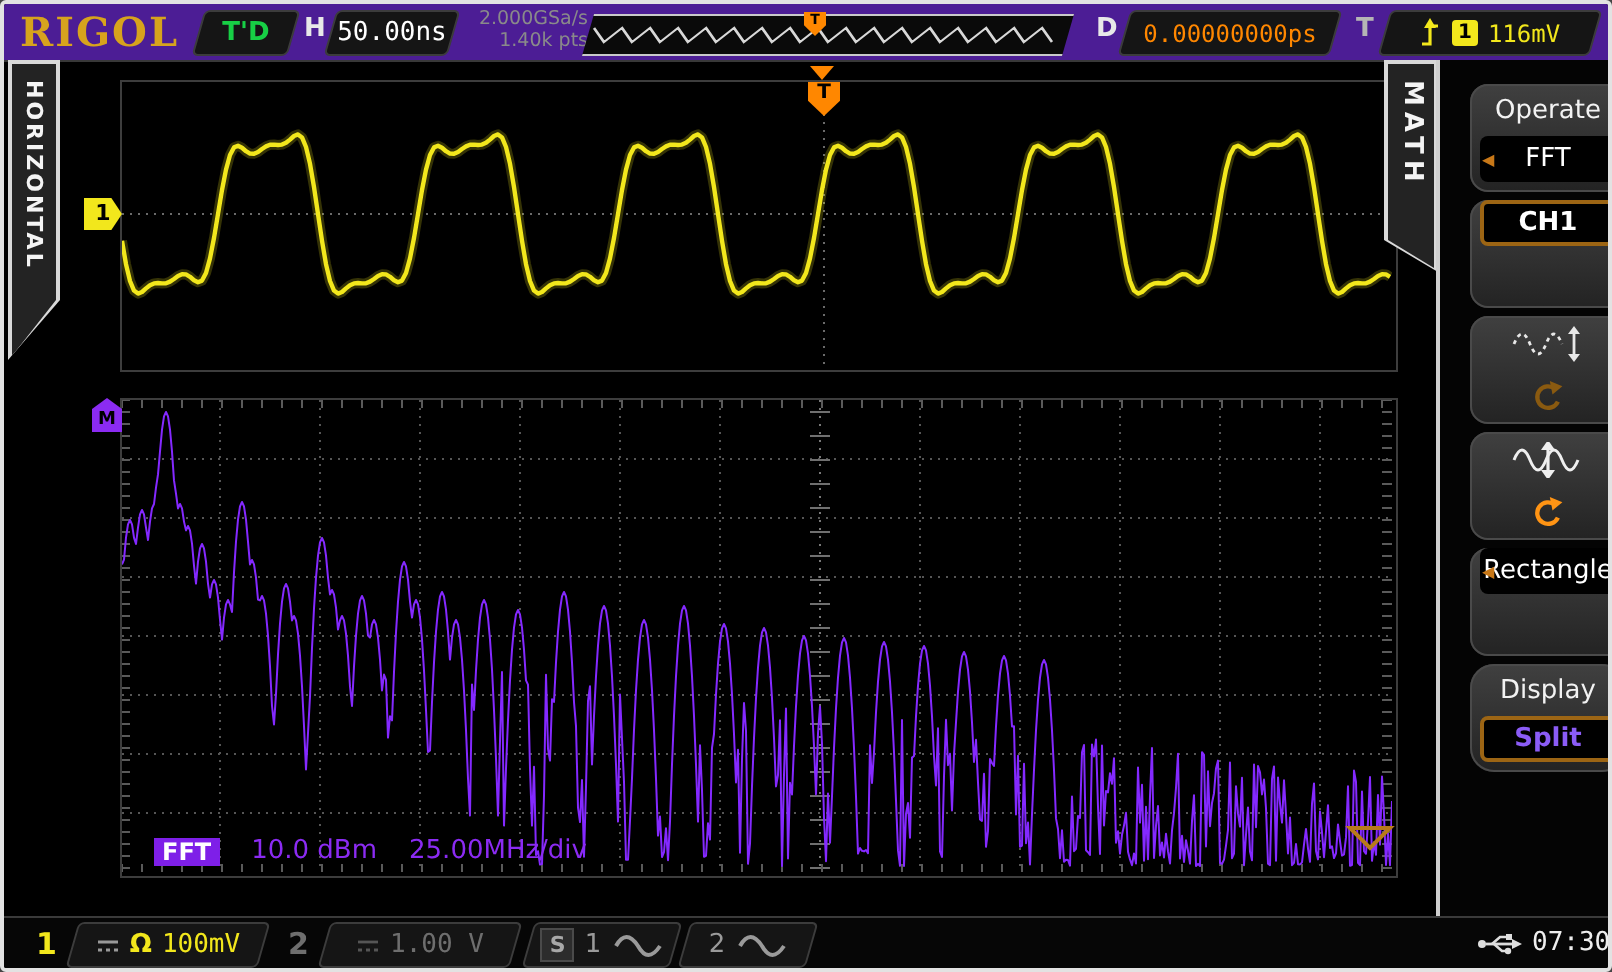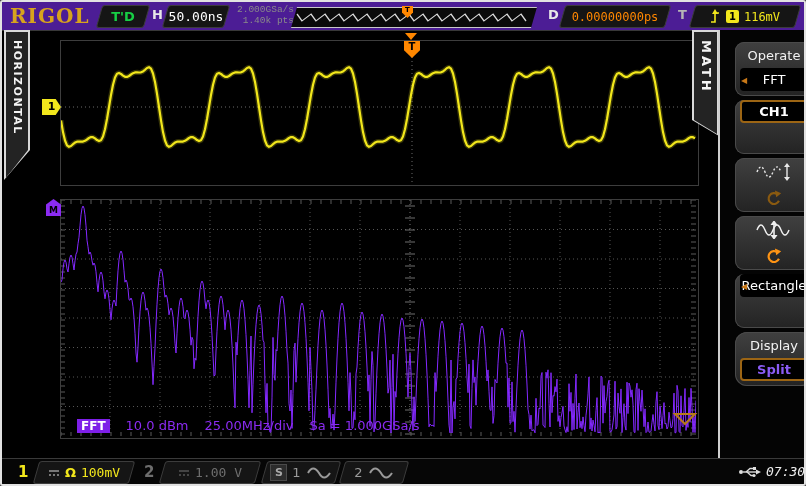--- a/index.html
+++ b/index.html
@@ -7,21 +7,21 @@
          box-sizing:border-box;overflow:hidden;font-family:"DejaVu Sans",sans-serif;border-radius:3px;}
   .mono{font-family:"DejaVu Sans Mono",monospace;}
 
   
   .topbar{position:absolute;left:0;top:0;width:802px;height:28px;background:#4c1d95;border-bottom:1px solid #383838;}
   .bottombar{position:absolute;left:0;top:456px;width:802px;height:26px;background:#060606;border-top:1px solid #3a3a3a;}
   .seg{position:absolute;height:21px;background:#151515;border:1px solid #3c3c3c;transform:skewX(-16deg);border-radius:3px;}
   .seg .in{transform:skewX(16deg);width:100%;height:100%;display:flex;align-items:center;justify-content:center;gap:5px;font-size:13px;}
   .logo{position:absolute;left:8px;top:2px;font-family:"DejaVu Serif",serif;font-weight:bold;font-size:20px;color:#d7a31d;letter-spacing:1px;}
   .lab{position:absolute;top:5px;font-size:13px;font-weight:bold;color:#e8e8e8;}
-  .rateinfo{position:absolute;left:228px;top:2px;width:64px;color:#8a8a8a;font-size:9.5px;line-height:11px;text-align:right;font-family:Liberation Mono, monospace;}
+  .rateinfo{position:absolute;left:228px;top:2px;width:64px;color:#8a8a8a;font-size:9.5px;line-height:11px;text-align:right;}
   .membar{position:absolute;left:292px;top:5px;width:240px;height:19px;background:#0a0a0a;
           border-top:1px solid #c9c9c9;border-bottom:1px solid #c9c9c9;transform:skewX(-16deg);}
   .flagT{position:absolute;background:#ff8700;color:#000;font-weight:bold;text-align:center;
          clip-path:polygon(0 0,100% 0,100% 55%,50% 100%,0 55%);}
   .tri-down{position:absolute;width:0;height:0;border-left:6px solid transparent;border-right:6px solid transparent;border-top:7px solid #ff8700;}
 
   
   .tab{position:absolute;background:#d9d9d9;}
   .tab .tin{position:absolute;inset:2px;background:#232323;}
   .vt{position:absolute;left:50%;top:8px;transform-origin:0 0;transform:rotate(90deg) translateY(-50%);
@@ -57,21 +57,21 @@
   .mval.boxed{border:2px solid #9c6514;height:19px;font-weight:bold;}
   .mval.orangetxt{color:#8b5cf6;}
   .larr{position:absolute;left:1px;top:50%;transform:translateY(-50%);color:#c87818;font-size:8px;}
   .iconrow{height:27px;display:flex;align-items:center;justify-content:center;}
 
   
   .chnum{position:absolute;top:4px;font-size:15px;font-weight:bold;}
   .sbox{width:15px;height:15px;background:#2c2c2c;border:1px solid #4a4a4a;color:#a8a8a8;
         font-size:11px;font-weight:bold;display:flex;align-items:center;justify-content:center;}
   .usb{position:absolute;left:736px;top:7px;}
-  .clock{position:absolute;left:764px;top:5px;color:#eee;font-size:13px;font-style:italic;}
+  .clock{position:absolute;left:764px;top:5px;color:#eee;font-size:13px;}
 </style>
 </head>
 <body>
 
 <div class="scope">
 
   <div class="topbar">
     <div class="logo">RIGOL</div>
 
     <div class="seg" style="left:97px;top:3px;width:46px;">
@@ -379,21 +379,20 @@
         <line x1="0" y1="228" x2="4" y2="228" stroke="#5a5a5a"></line>
         <line x1="630" y1="228" x2="635" y2="228" stroke="#5a5a5a"></line>
         <line x1="0" y1="234" x2="4" y2="234" stroke="#5a5a5a"></line>
         <line x1="630" y1="234" x2="635" y2="234" stroke="#5a5a5a"></line>
         <polyline points="0,82.2 1,79.8 2,68.8 3,62.2 4,60.0 5,62.2 6,68.8 7,72.0 8,63.8 9,57.2 10,55.0 11,57.2 12,63.8 13,70.0 14,60.8 15,54.2 16,52.0 17,43.8 18,37.2 19,25.8 20,14.8 21,8.2 22,6.0 23,8.2 24,14.8 25,25.8 26,40.2 27,46.8 28,54.2 29,52.0 30,54.2 31,60.8 32,65.2 33,63.0 34,65.2 35,71.8 36,82.8 37,91.8 38,80.8 39,74.2 40,72.0 41,74.2 42,80.8 43,91.8 44,98.8 45,92.2 46,90.0 47,92.2 48,98.8 49,109.8 50,119.8 51,108.8 52,102.2 53,100.0 54,102.2 55,106.0 56,86.2 57,70.8 58,59.8 59,53.2 60,51.0 61,53.2 62,59.8 63,70.8 64,82.2 65,80.0 66,82.2 67,88.8 68,99.8 69,100.2 70,98.0 71,100.2 72,106.8 73,117.8 74,133.2 75,153.0 76,162.2 77,147.0 78,127.2 79,111.8 80,100.8 81,94.2 82,92.0 83,94.2 84,100.8 85,110.2 86,108.0 87,110.2 88,116.8 89,127.8 90,143.2 91,163.0 92,184.7 93,166.5 94,148.2 95,124.0 96,104.2 97,88.8 98,77.8 99,71.2 100,69.0 101,71.2 102,77.8 103,88.8 104,97.2 105,95.0 106,97.2 107,103.8 108,114.8 109,110.2 110,108.0 111,110.2 112,116.8 113,127.8 114,143.2 115,153.0 116,133.2 117,117.8 118,106.8 119,100.2 120,98.0 121,100.2 122,106.8 123,117.8 124,118.8 125,112.2 126,110.0 127,112.2 128,118.8 129,129.8 130,145.2 131,137.3 132,139.9 133,168.8 134,158.1 135,160.2 136,136.0 137,116.2 138,100.8 139,89.8 140,83.2 141,81.0 142,83.2 143,89.8 144,100.8 145,108.8 146,102.2 147,100.0 148,102.2 149,108.8 150,119.8 151,135.2 152,155.0 153,176.0 154,175.2 155,151.0 156,131.2 157,115.8 158,104.8 159,98.2 160,96.0 161,98.2 162,104.8 163,115.8 164,129.8 165,118.8 166,112.2 167,110.0 168,112.2 169,118.8 170,129.8 171,145.2 172,165.0 173,189.2 174,207.8 175,142.2 176,155.0 177,135.2 178,119.8 179,108.8 180,102.2 181,100.0 182,102.2 183,108.8 184,119.8 185,134.7 186,155.0 187,179.2 188,207.8 189,170.6 190,136.0 191,212.8 192,184.2 193,160.0 194,140.2 195,124.8 196,113.8 197,107.2 198,105.0 199,107.2 200,113.8 201,124.8 202,140.2 203,142.3 204,184.2 205,212.8 206,183.4 207,227.5 208,225.6 209,232.3 210,232.0 211,197.9 212,137.4 213,174.4 214,180.3 215,149.6 216,151.0 217,131.2 218,115.8 219,104.8 220,98.2 221,96.0 222,98.2 223,104.8 224,115.8 225,131.2 226,151.0 227,163.1 228,203.8 229,211.0 230,190.0 231,228.4 232,193.5 233,150.5 234,143.1 235,182.2 236,158.0 237,138.2 238,122.8 239,111.8 240,105.2 241,103.0 242,105.2 243,111.8 244,122.8 245,138.2 246,158.0 247,182.2 248,210.8 249,147.3 250,169.3 251,190.9 252,229.9 253,229.9 254,210.4 255,189.2 256,165.0 257,145.2 258,129.8 259,118.8 260,112.2 261,110.0 262,112.2 263,118.8 264,129.8 265,145.2 266,165.0 267,189.2 268,217.8 269,208.3 270,228.5 271,226.1 272,214.1 273,230.1 274,210.8 275,182.2 276,158.0 277,138.2 278,122.8 279,111.8 280,105.2 281,103.0 282,105.2 283,111.8 284,122.8 285,138.2 286,158.0 287,182.2 288,210.8 289,172.6 290,195.1 291,228.4 292,227.9 293,211.6 294,219.8 295,173.9 296,167.0 297,147.2 298,131.8 299,120.8 300,114.2 301,112.0 302,114.2 303,120.8 304,131.8 305,147.2 306,167.0 307,191.2 308,174.9 309,226.4 310,179.5 311,151.5 312,165.5 313,231.9 314,221.8 315,193.2 316,169.0 317,149.2 318,133.8 319,122.8 320,116.2 321,114.0 322,116.2 323,122.8 324,133.8 325,149.2 326,169.0 327,193.2 328,187.5 329,160.1 330,233.0 331,187.5 332,154.2 333,229.2 334,191.4 335,197.2 336,173.0 337,153.2 338,137.8 339,126.8 340,120.2 341,118.0 342,120.2 343,126.8 344,137.8 345,153.2 346,173.0 347,197.2 348,166.7 349,153.2 350,171.9 351,208.7 352,230.6 353,196.8 354,221.4 355,198.2 356,174.0 357,154.2 358,138.8 359,127.8 360,121.2 361,119.0 362,121.2 363,127.8 364,138.8 365,154.2 366,174.0 367,198.2 368,226.8 369,224.0 370,225.4 371,225.7 372,225.0 373,226.6 374,172.6 375,191.5 376,176.0 377,156.2 378,140.8 379,129.8 380,123.2 381,121.0 382,123.2 383,129.8 384,140.8 385,156.2 386,176.0 387,200.2 388,225.2 389,232.9 390,160.0 391,233.0 392,206.9 393,201.5 394,218.9 395,178.8 396,178.0 397,158.2 398,142.8 399,131.8 400,125.2 401,123.0 402,125.2 403,131.8 404,142.8 405,158.2 406,178.0 407,192.7 408,164.1 409,225.7 410,228.5 411,188.3 412,159.9 413,182.6 414,176.9 415,205.2 416,177.2 417,161.2 418,145.8 419,134.8 420,128.2 421,126.0 422,128.2 423,134.8 424,145.8 425,161.2 426,181.0 427,169.9 428,191.2 429,209.7 430,210.5 431,186.9 432,223.4 433,215.5 434,179.5 435,181.5 436,183.0 437,163.2 438,147.8 439,136.8 440,130.2 441,128.0 442,130.2 443,136.8 444,147.8 445,163.2 446,163.1 447,207.2 448,177.9 449,223.4 450,222.8 451,181.9 452,221.6 453,211.3 454,232.2 455,207.2 456,185.0 457,165.2 458,149.8 459,138.8 460,132.2 461,130.0 462,132.2 463,138.8 464,149.8 465,165.2 466,185.0 467,209.2 468,214.5 469,229.1 470,215.1 471,230.9 472,229.9 473,230.0 474,232.8 475,198.3 476,225.6 477,224.4 478,208.0 479,209.0 480,176.1 481,172.5 482,225.1 483,226.1 484,227.5 485,172.2 486,178.2 487,169.8 488,203.4 489,227.0 490,172.7 491,212.7 492,195.5 493,196.2 494,186.6 495,191.9 496,179.1 497,221.4 498,215.6 499,226.8 500,217.4 501,212.8 502,206.4 503,225.9 504,229.7 505,232.6 506,226.7 507,231.8 508,183.7 509,211.3 510,192.4 511,230.4 512,203.4 513,229.6 514,198.2 515,174.0 516,229.0 517,212.8 518,203.0 519,227.7 520,221.2 521,228.7 522,216.9 523,225.7 524,231.7 525,215.2 526,206.6 527,193.9 528,176.9 529,229.2 530,217.9 531,231.0 532,220.1 533,225.4 534,231.8 535,210.6 536,197.6 537,233.0 538,231.9 539,233.0 540,176.1 541,177.4 542,223.2 543,185.6 544,213.1 545,201.5 546,196.6 547,184.2 548,180.3 549,231.6 550,231.9 551,229.8 552,222.8 553,214.9 554,181.2 555,229.1 556,226.8 557,193.1 558,206.7 559,213.3 560,188.9 561,232.6 562,217.3 563,203.7 564,225.8 565,230.1 566,182.2 567,213.6 568,183.0 569,186.1 570,197.2 571,189.8 572,204.1 573,231.9 574,232.6 575,189.5 576,183.2 577,230.4 578,188.7 579,201.8 580,211.3 581,190.1 582,207.3 583,226.7 584,208.8 585,232.6 586,231.4 587,222.0 588,232.1 589,232.2 590,231.2 591,222.3 592,214.5 593,224.3 594,230.9 595,201.9 596,191.7 597,225.5 598,229.7 599,205.8 600,216.2 601,228.6 602,215.7 603,202.6 604,224.0 605,223.2 606,229.0 607,226.7 608,212.2 609,220.6 610,227.8 611,227.2 612,218.7 613,193.1 614,232.9 615,232.5 616,185.3 617,191.0 618,231.4 619,232.6 620,195.8 621,225.6 622,226.9 623,210.7 624,188.5 625,230.4 626,221.1 627,227.4 628,197.5 629,222.3 630,188.3 631,207.3 632,232.5 633,216.8 634,232.6 635,200.5" fill="none" stroke="#8429ff" stroke-width="1" stroke-linejoin="round"></polyline>
       </svg>
     <div class="fftstatus">
       <span class="fftbadge">FFT</span>
       <span>10.0 dBm</span>
       <span>25.00MHz/div</span>
-      <span>Sa = 1.000GSa/s</span>
     </div>
   </div>
   <div class="mtag">M</div>
   <svg style="position:absolute;left:670px;top:410px;" width="26" height="15">
     <polygon points="3,2 23,2 13,12" fill="none" stroke="#b87a1a" stroke-width="2"></polygon>
   </svg>
 
   <div class="tab tab-m">
     <div class="tin">
         <div class="vt" style="font-size:13px;letter-spacing:3px;">MATH</div>

